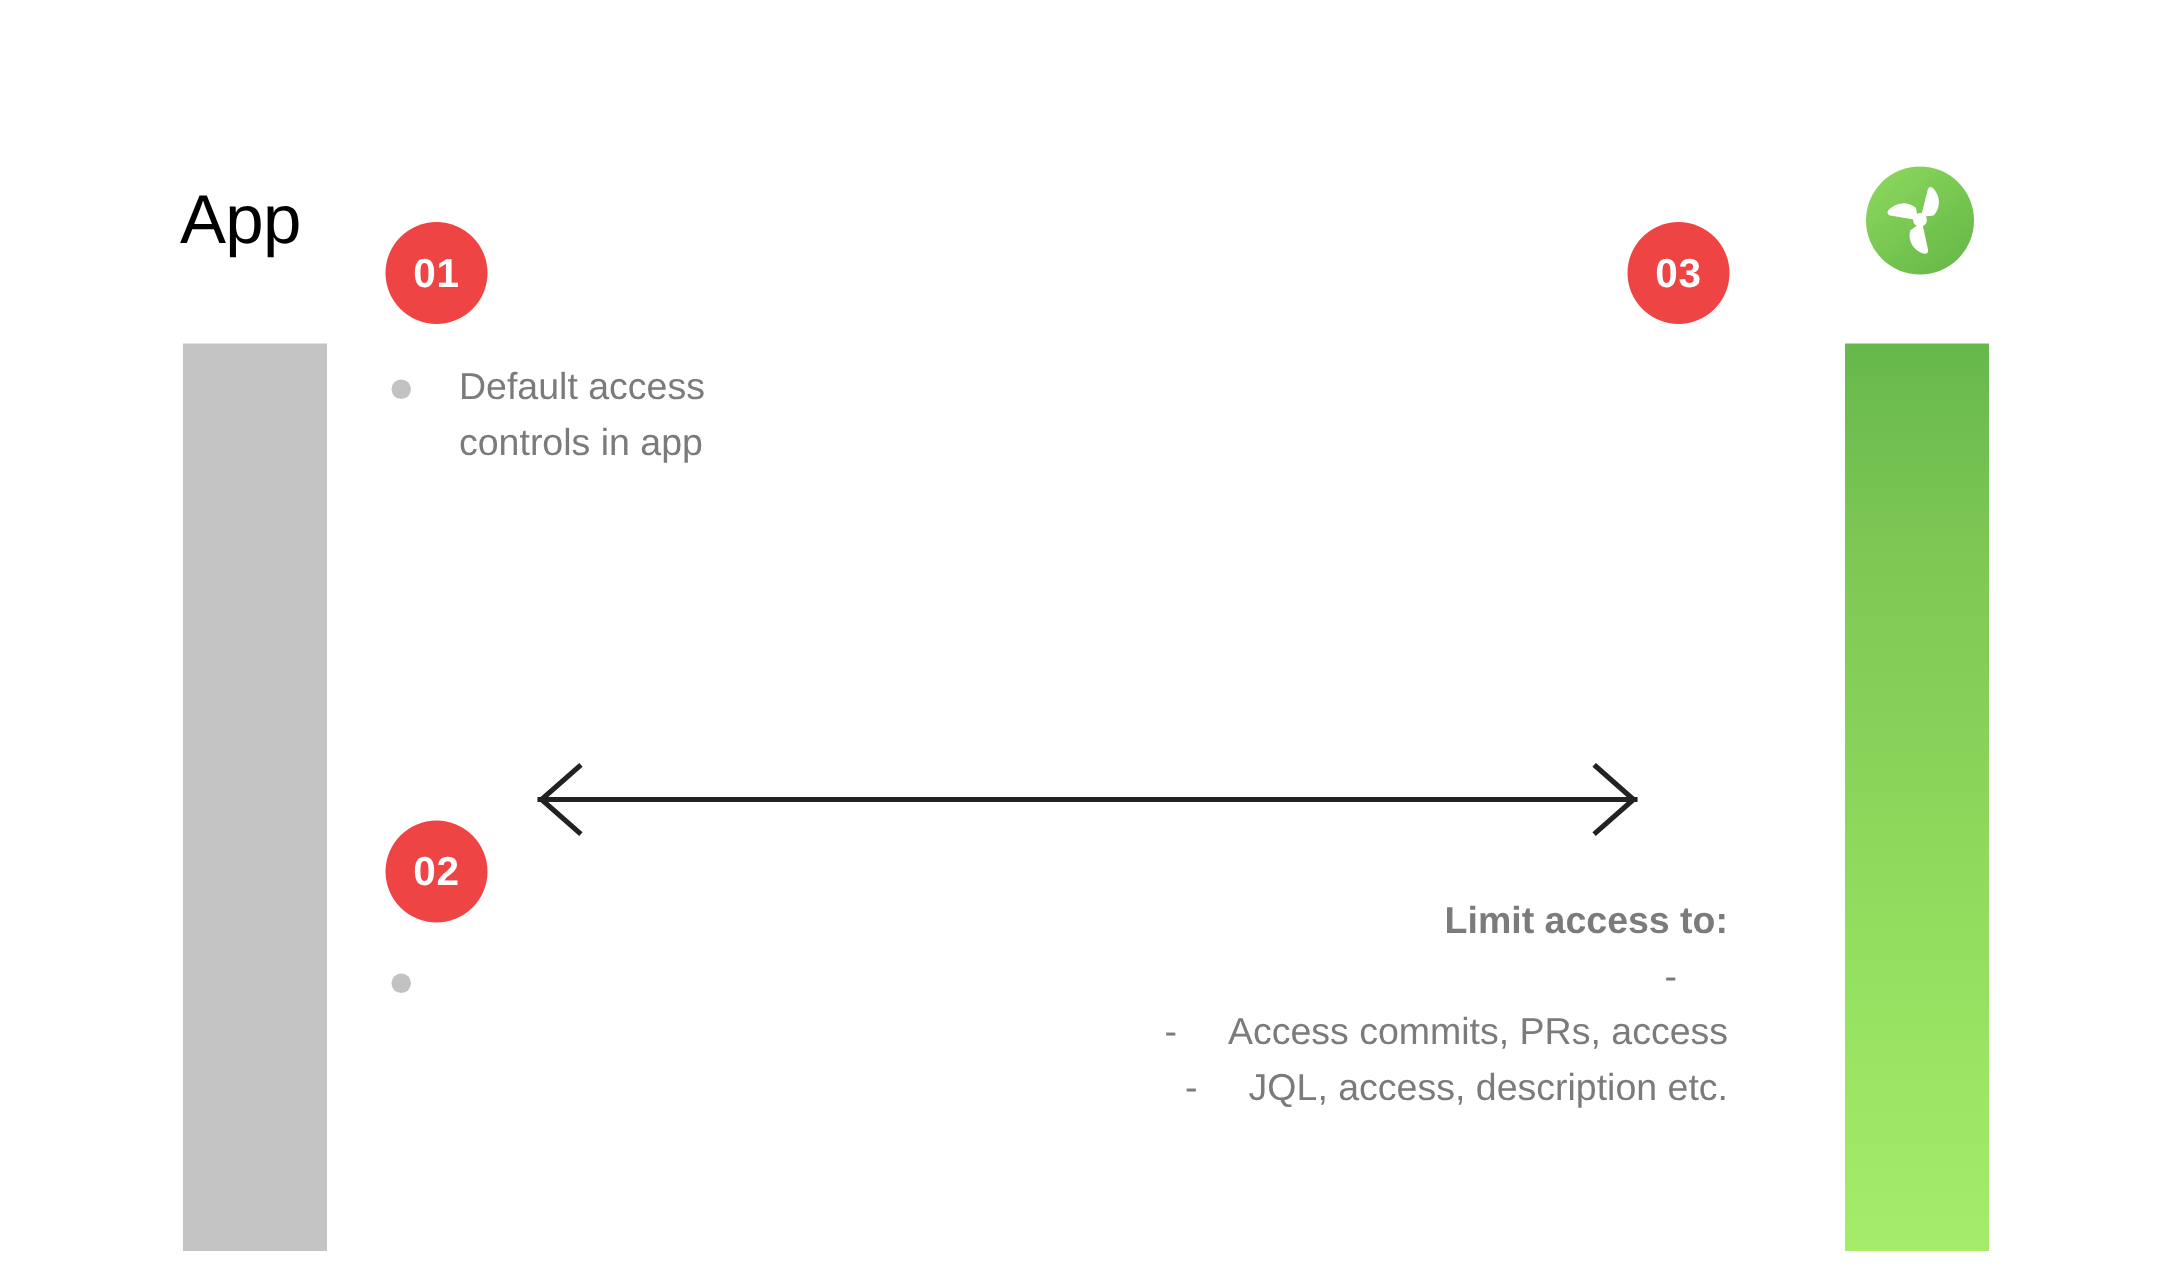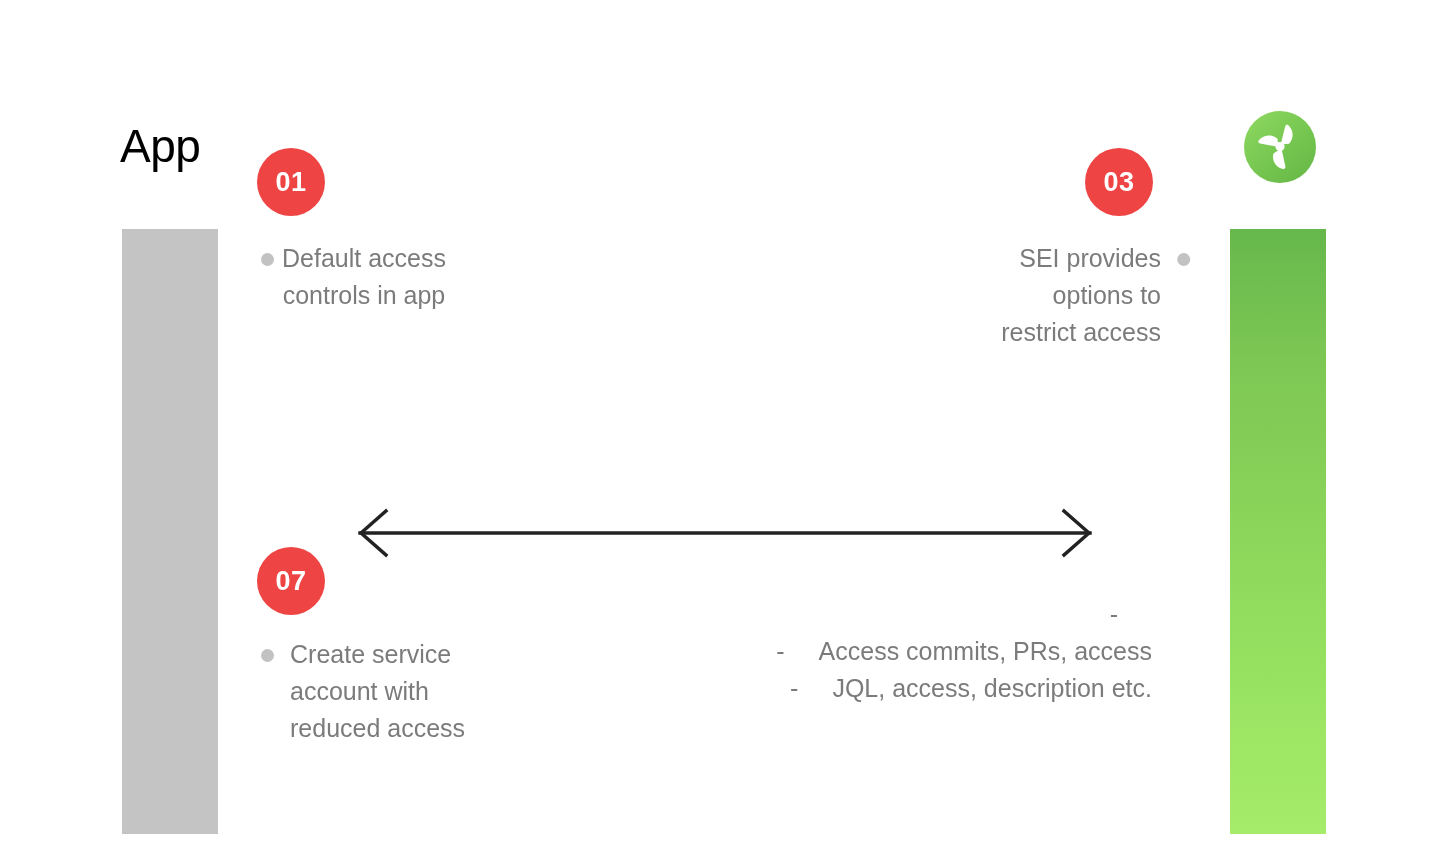--- a/index.html
+++ b/index.html
@@ -95,21 +95,21 @@
     width: 13px;
     height: 13px;
     border-radius: 50%;
     background: #c2c2c2;
     flex: 0 0 auto;
     margin-top: 13px;
   }
   .bullet-text { white-space: pre-line; }
 
   .block-01 { left: 261px; top: 240px; }
-  .block-01 .bullet-text { margin-left: 8px; text-align: center; }
+  .block-01 .bullet-text { margin-left: 32px; text-align: left; }
 
   .block-02 { left: 261px; top: 636px; }
   .block-02 .bullet-text { margin-left: 16px; text-align: left; }
 
   .block-03 { left: 1190px; top: 240px; transform: translateX(-100%); }
   .block-03 .bullet-text { margin-right: 16px; text-align: right; }
 
   
   .arrow {
     position: absolute;
@@ -169,47 +169,39 @@
   <div class="badge badge-01">01</div>
 
   <div class="bullet-block block-01">
     <span class="dot"></span>
     <span class="bullet-text">Default access
 controls in app</span>
   </div>
 
   <div class="badge badge-03">03</div>
 
-  <div class="bullet-block block-03">
-    <span class="bullet-text">SEI provides
-options to
-restrict access</span>
-    <span class="dot"></span>
-  </div>
 
   <div class="arrow">
     <svg width="750" height="58" viewBox="0 0 750 58" xmlns="http://www.w3.org/2000/svg" aria-hidden="true">
       <g stroke="#222222" stroke-width="3.4" fill="none" stroke-linecap="square">
         <line x1="10" y1="28" x2="740" y2="28"></line>
         <polyline points="36,6 11,28 36,50"></polyline>
         <polyline points="714,6 739,28 714,50"></polyline>
       </g>
     </svg>
   </div>
 
-  <div class="badge badge-02">07</div>
+  <div class="badge badge-02">02</div>
 
   <div class="bullet-block block-02">
     <span class="dot"></span>
-    <span class="bullet-text">Create service
-account with
-reduced access</span>
   </div>
 
   <div class="limit-wrap">
+    <div class="limit-title">Limit access to:</div>
     <div class="limit-item">
       <span class="limit-dash">-</span>
     </div>
     <div class="limit-item">
       <span class="limit-dash">-</span>
       <span>Access commits, PRs, access</span>
     </div>
     <div class="limit-item">
       <span class="limit-dash">-</span>
       <span>JQL, access, description etc.</span>

